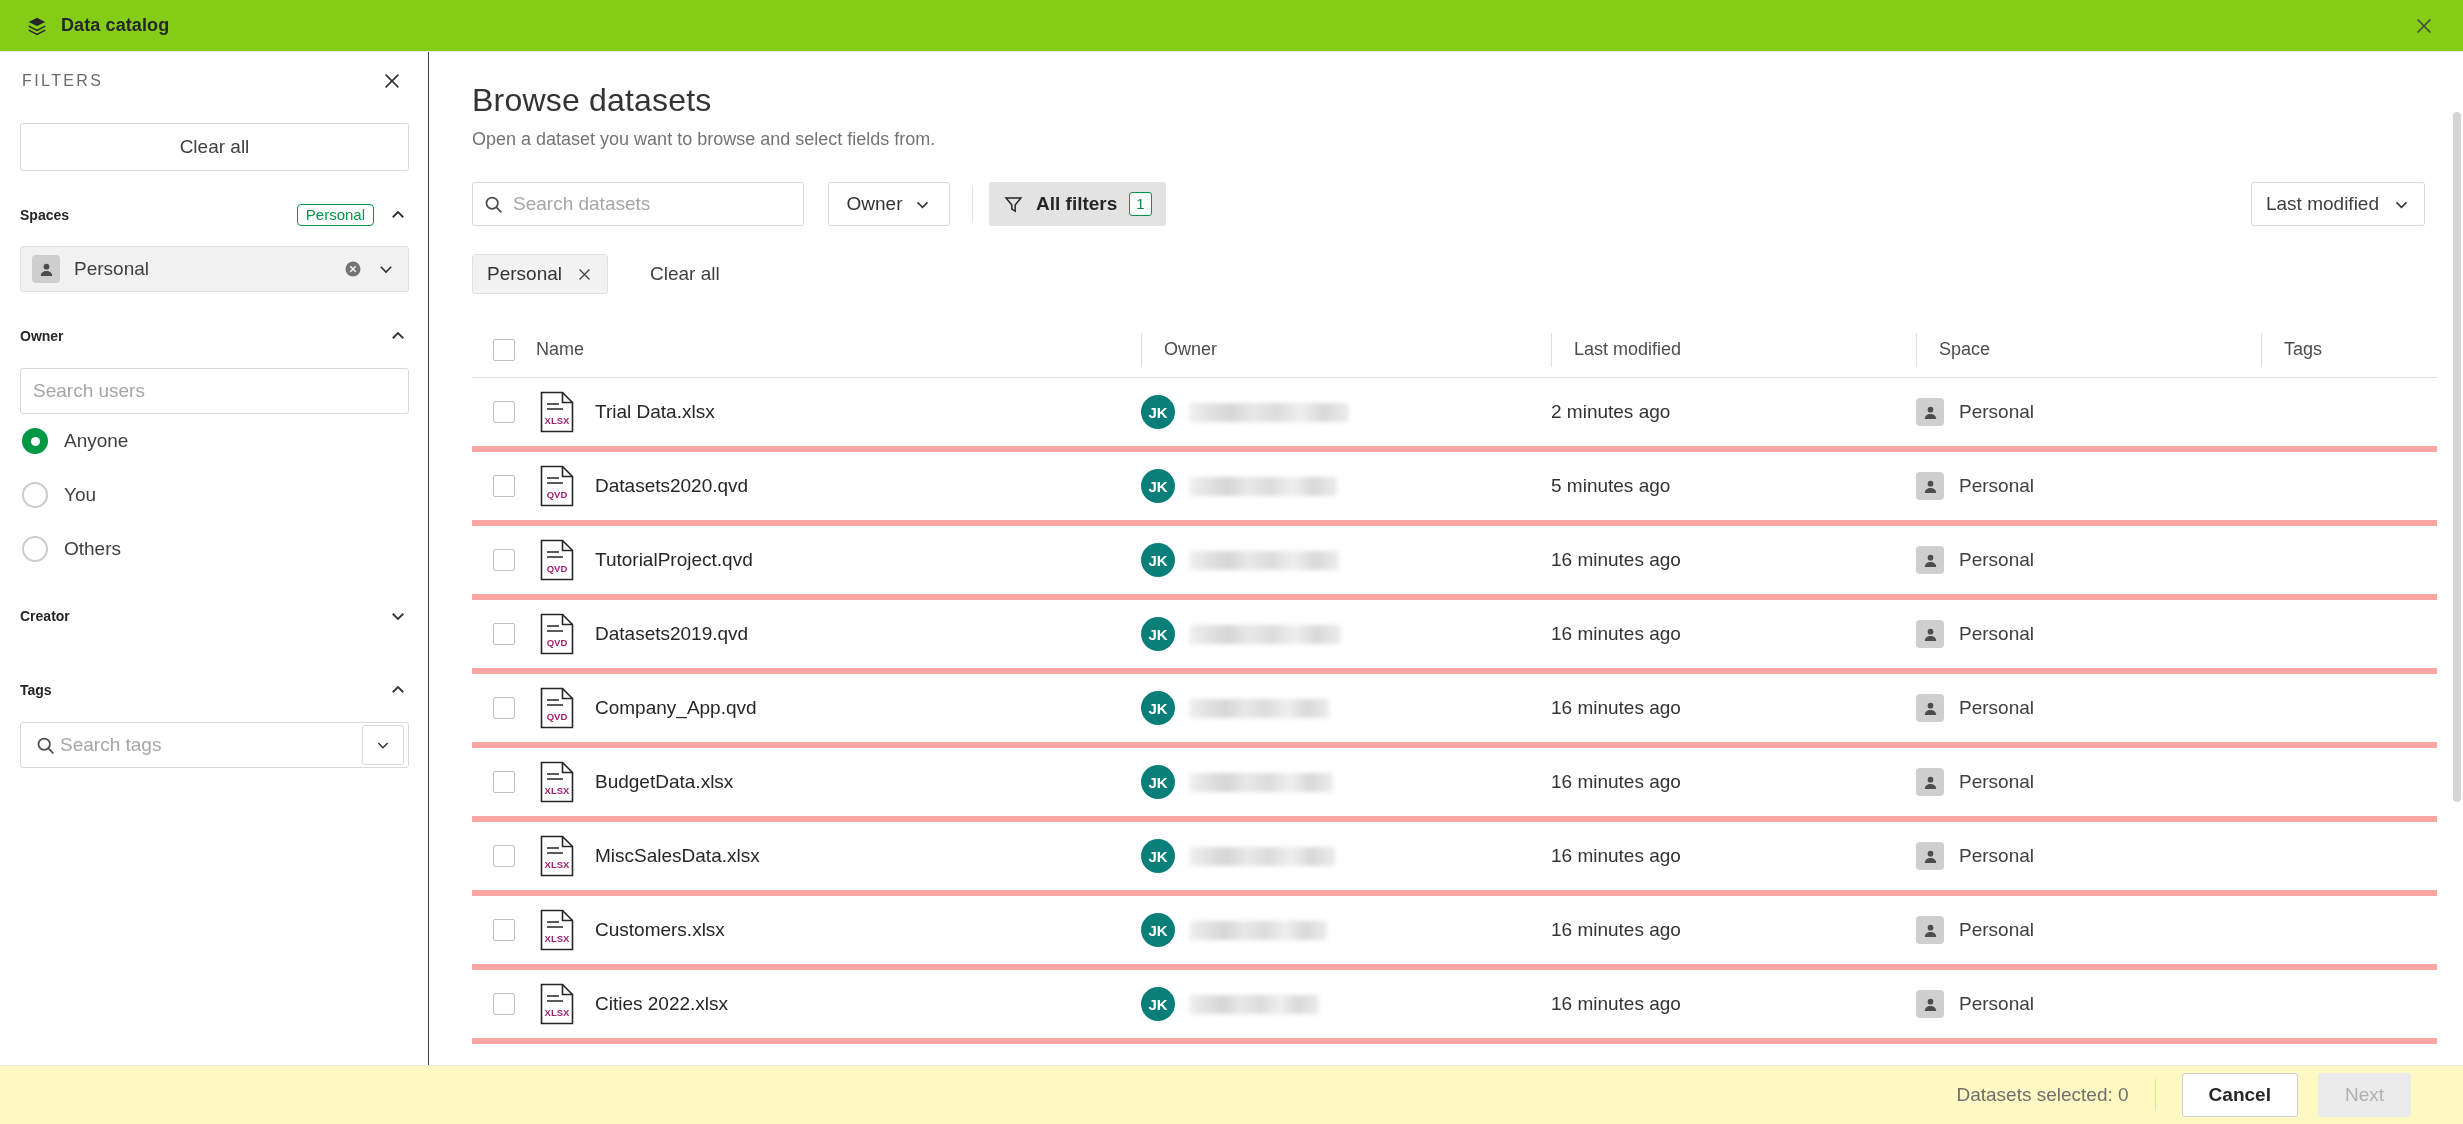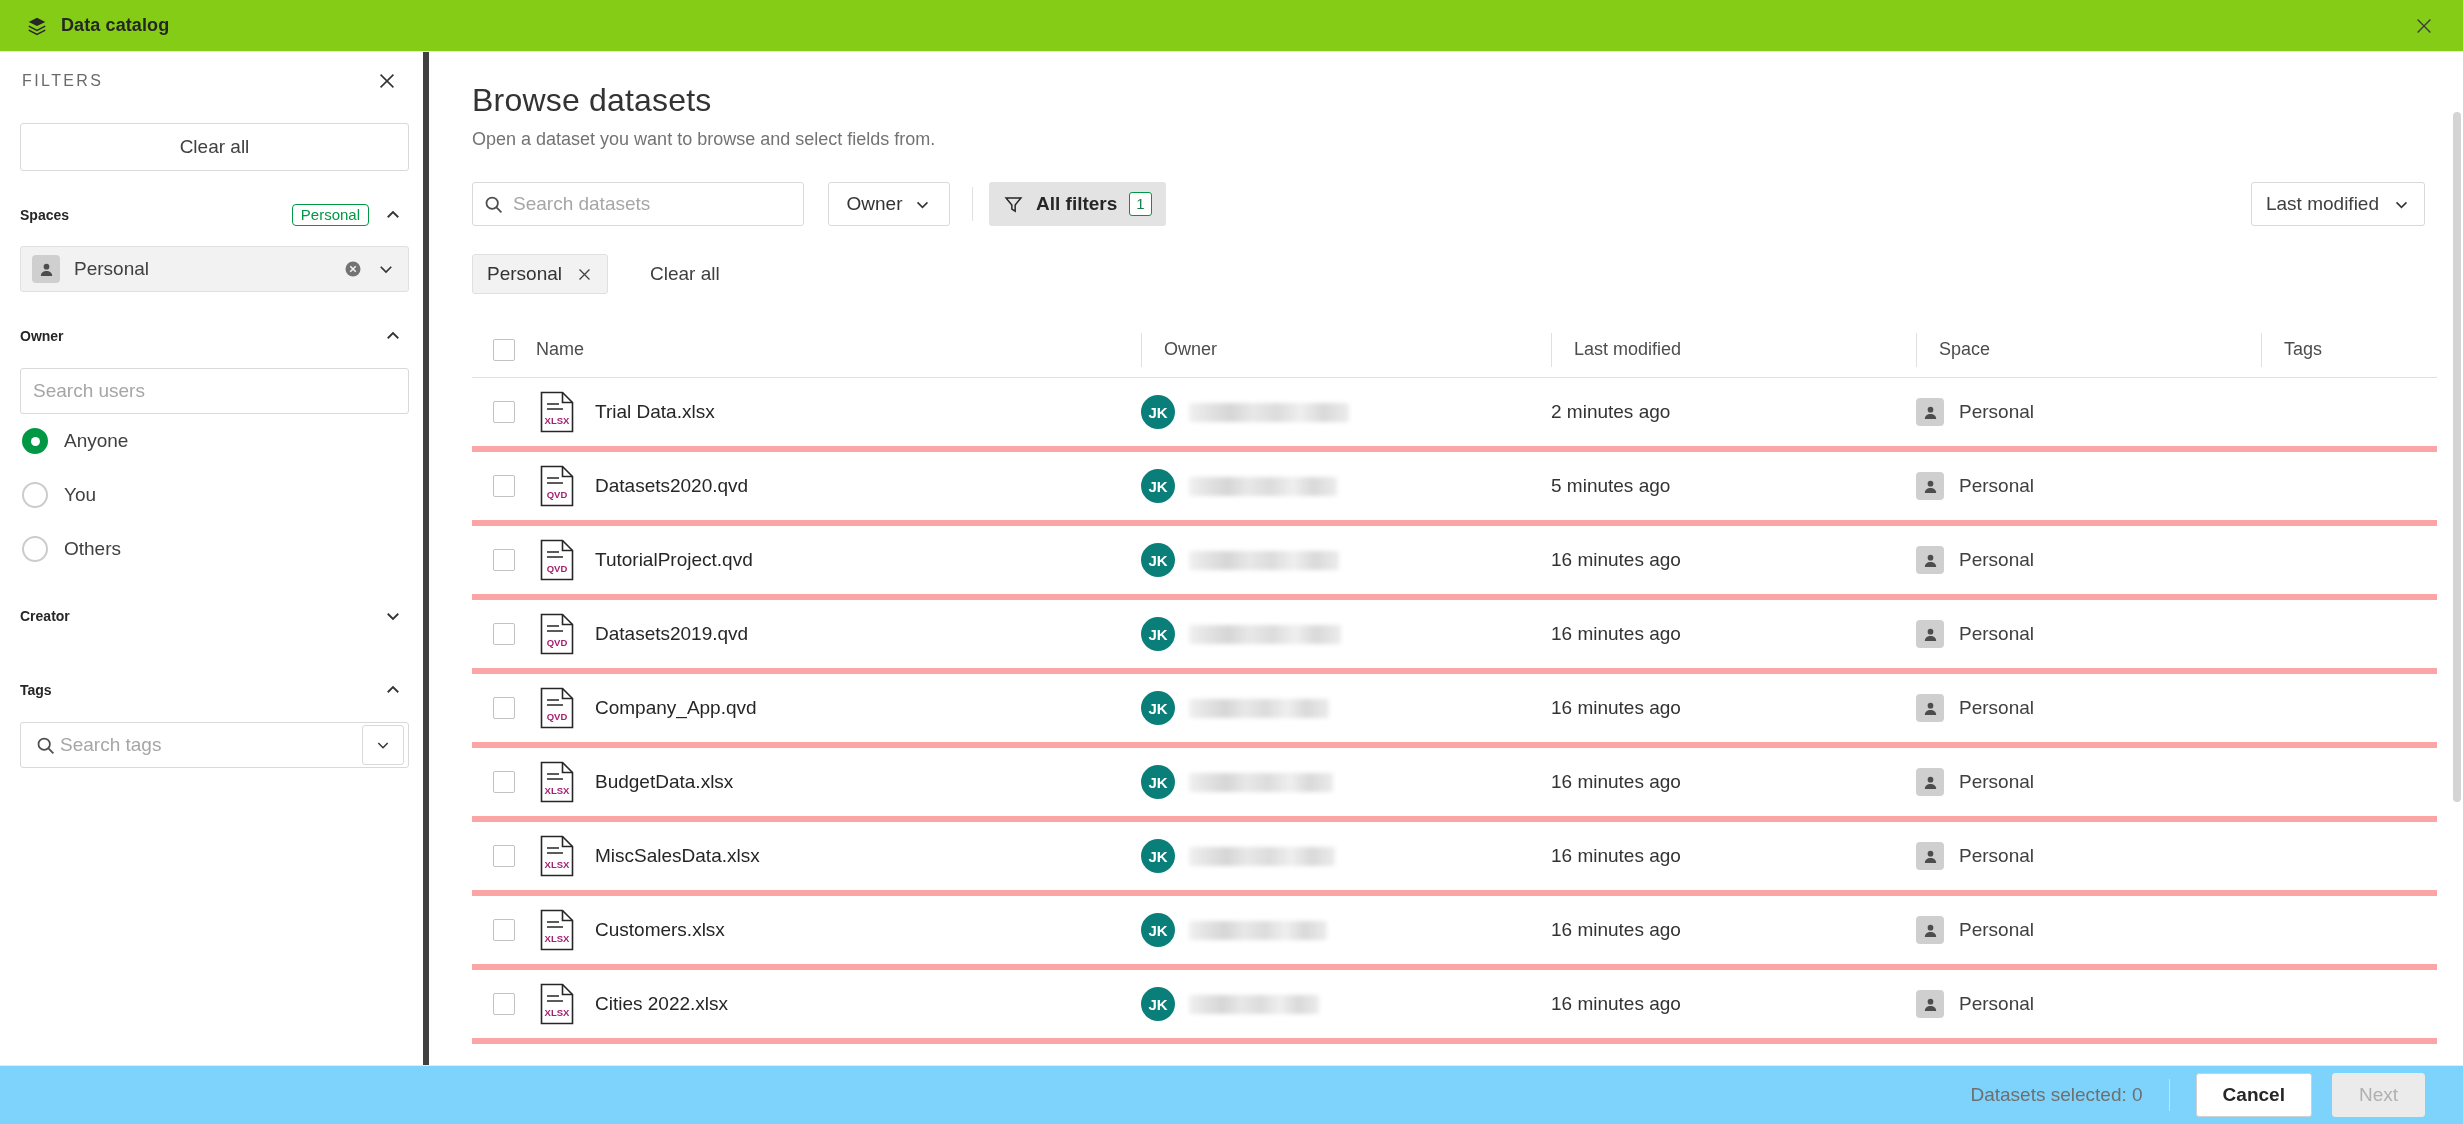--- a/index.html
+++ b/index.html
@@ -28,21 +28,21 @@
     width: 34px; height: 34px; display: flex; align-items: center; justify-content: center;
     cursor: pointer;
   }
   .icon { display: inline-flex; align-items: center; justify-content: center; }
 
   
   .sidebar {
     position: absolute; left: 0; top: 52px;
     width: 429px; height: 1013px;
     background: #ffffff;
-    border-right: 6px solid #404040;
+    border-right: 1px solid #404040;
   }
   .filters-head {
     height: 58px; display: flex; align-items: center; justify-content: space-between;
     padding: 0 20px 0 20px;
   }
   .filters-label {
     font-size: 16px; color: #6a6a6a; letter-spacing: 2.4px; font-weight: normal;
     padding-left: 2px;
   }
   .filters-close { width: 32px; height: 32px; cursor: pointer; display:flex; align-items:center; justify-content:center; }
@@ -207,23 +207,23 @@
     background: linear-gradient(90deg,#f0f0f0 0%,#e3e3e3 12%,#d6d6d6 26%,#e8e8e8 40%,#dcdcdc 55%,#efefef 70%,#d9d9d9 84%,#ececec 100%);
     filter: blur(2.2px);
   }
   .mod-text { font-size: 19px; color: #333; }
   .space-chip { display: flex; align-items: center; }
   .space-chip-label { font-size: 19px; color: #404040; margin-left: 15px; }
 
   
   .footer {
     position: absolute; left: 0; bottom: 0; width: 2463px; height: 59px;
-    background: #7dd3fc; border-top: 1px solid #e8e8e8;
+    background: #fef9c3; border-top: 1px solid #e8e8e8;
     display: flex; align-items: center; justify-content: flex-end;
-    padding-right: 38px; gap: 0;
+    padding-right: 52px; gap: 0;
   }
   .selected-text { font-size: 19px; color: #6f6f6f; }
   .footer-divider { width: 1px; height: 32px; background: #dcdcdc; margin: 0 26px; }
   .btn {
     height: 44px; border-radius: 3px; font-size: 19px; font-family: "Liberation Sans", sans-serif;
     padding: 0 26px; cursor: pointer;
   }
   .btn-cancel { background: #fff; border: 1px solid #d0d0d0; color: #262626; font-weight: bold; }
   .btn-next { background: #ebebeb; border: 1px solid #ebebeb; color: #b0b0b0; margin-left: 20px; cursor: default; }
 

